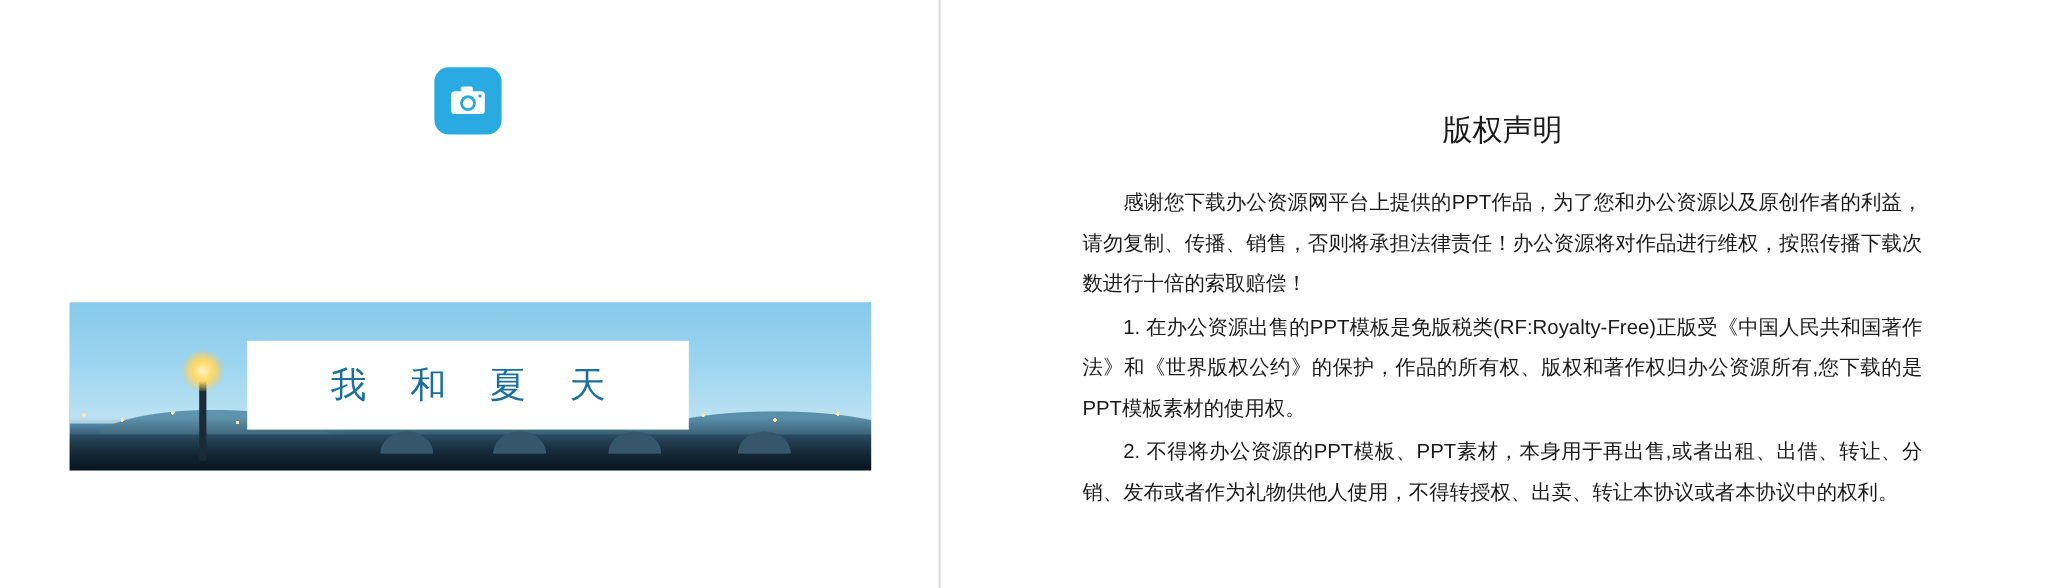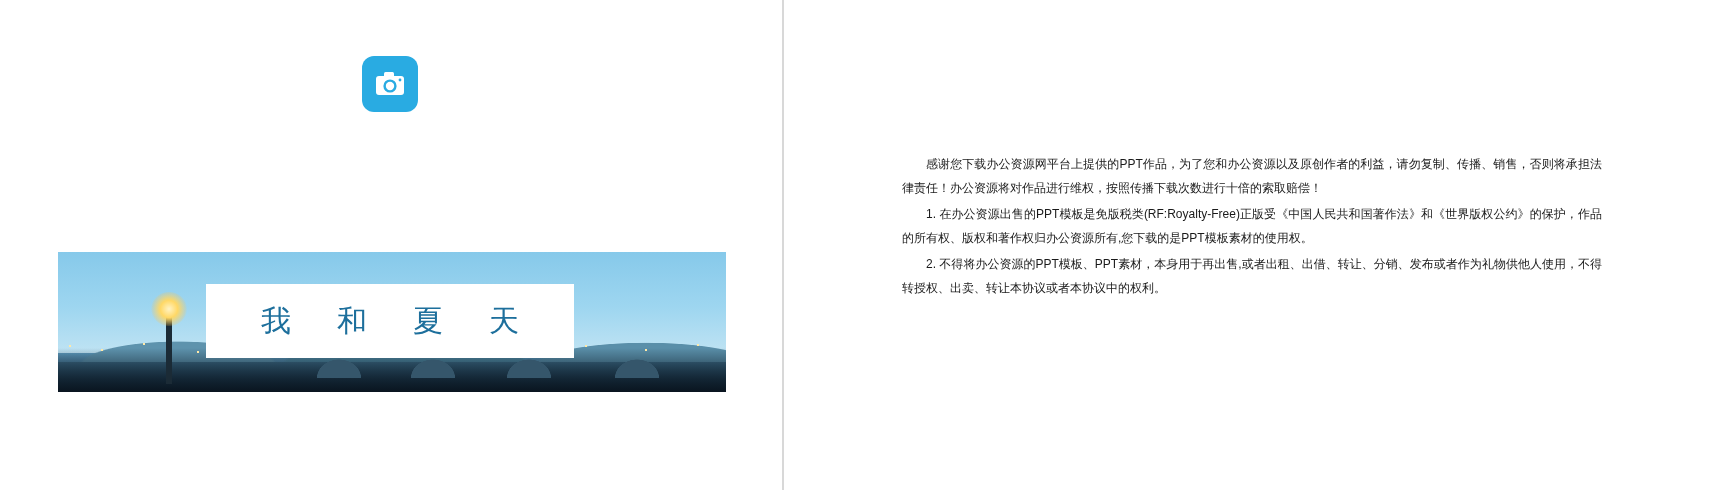--- a/index.html
+++ b/index.html
@@ -162,41 +162,41 @@
     display: flex;
     align-items: center;
     justify-content: center;
   }
   .title-plate-text {
     font-size: 30px;
     color: #1d6f9c;
     letter-spacing: 14px;
     text-indent: 14px;
     font-weight: normal;
-    font-family: Liberation Mono, monospace;
+    font-family: Liberation Sans, sans-serif;
   }
 
   
   .right-title {
     position: absolute;
     left: 0;
     right: 0;
     top: 92px;
     text-align: center;
     font-size: 25px;
     color: #1a1a1a;
     font-weight: normal;
     font-family: "DejaVu Sans", sans-serif;
   }
   .right-body {
     position: absolute;
     left: 118px;
     top: 152px;
     width: 700px;
-    font-size: 12px;
+    font-size: 17px;
     line-height: 2.0;
     color: #1a1a1a;
     text-align: justify;
   }
   .right-body p {
     margin: 0 0 2px 0;
     text-indent: 2em;
   }
 </style>
 </head>
@@ -231,20 +231,21 @@
     </div>
 
     <div class="title-plate">
       <div class="title-plate-text">我 和 夏 天</div>
     </div>
   </div>
 
   <div class="divider"></div>
 
   <div class="slide-right">
+    <div class="right-title">版权声明</div>
     <div class="right-body">
       <p>感谢您下载办公资源网平台上提供的PPT作品，为了您和办公资源以及原创作者的利益，请勿复制、传播、销售，否则将承担法律责任！办公资源将对作品进行维权，按照传播下载次数进行十倍的索取赔偿！</p>
       <p>1. 在办公资源出售的PPT模板是免版税类(RF:Royalty-Free)正版受《中国人民共和国著作法》和《世界版权公约》的保护，作品的所有权、版权和著作权归办公资源所有,您下载的是PPT模板素材的使用权。</p>
       <p>2. 不得将办公资源的PPT模板、PPT素材，本身用于再出售,或者出租、出借、转让、分销、发布或者作为礼物供他人使用，不得转授权、出卖、转让本协议或者本协议中的权利。</p>
     </div>
   </div>
 
 </div>
 
 </body></html>

